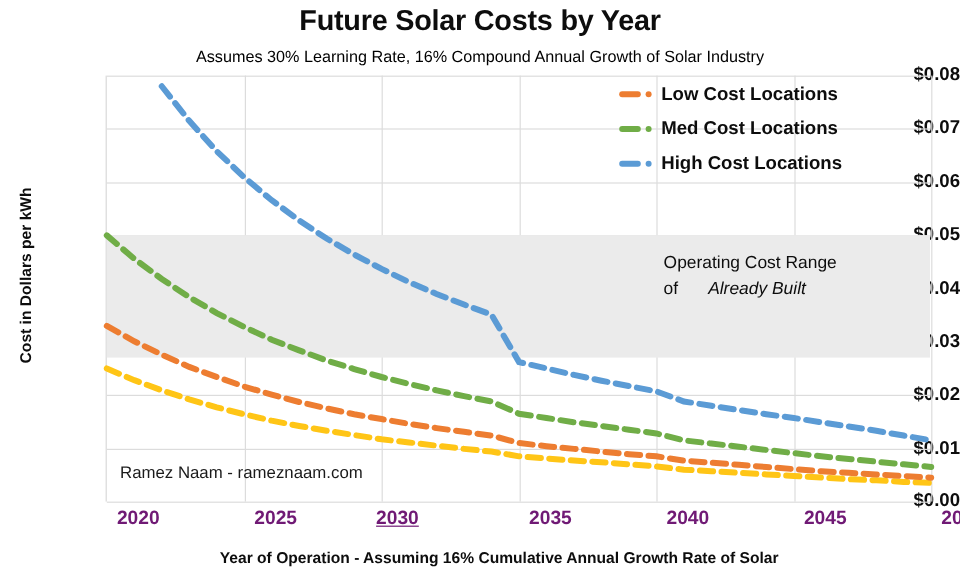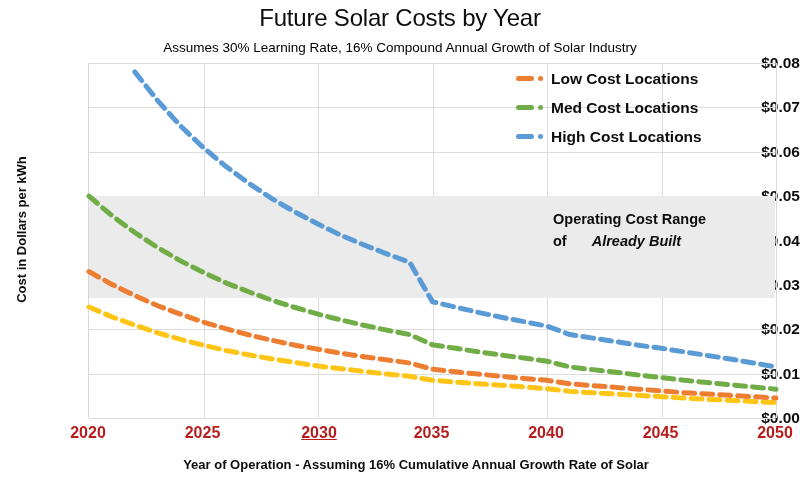--- a/index.html
+++ b/index.html
@@ -18,21 +18,21 @@
   }
 
   
   #chart-title {
     position: absolute;
     left: 0;
     top: 4px;
     width: 800px;
     text-align: center;
     font-size: 24px;
-    font-weight: normal;
+    font-weight: bold;
     color: #0d0d0d;
     letter-spacing: -0.2px;
   }
   #chart-subtitle {
     position: absolute;
     left: 0;
     top: 40px;
     width: 800px;
     text-align: center;
     font-size: 13.5px;
@@ -110,24 +110,24 @@
     text-align: right;
     font-size: 15.5px;
     font-weight: bold;
     color: #0d0d0d;
     transform: translateY(-50%);
   }
   .xtick {
     position: absolute;
     top: 424px;
     width: 90px;
-    text-align: center;
+    text-align: right;
     font-size: 16px;
     font-weight: bold;
-    color: #b91c1c;
+    color: #701a75;
   }
 
   
   #legend {
     position: absolute;
     left: 516px;
     top: 64px;
     width: 262px;
   }
   .legend-row {
@@ -165,21 +165,21 @@
     white-space: nowrap;
   }
 
   
   #band-annotation {
     position: absolute;
     left: 553px;
     top: 208px;
     width: 230px;
     font-size: 14.5px;
-    font-weight: bold;
+    font-weight: normal;
     color: #0d0d0d;
     line-height: 1.52;
   }
   #band-annotation .em {
     font-style: italic;
     margin-left: 21px;
   }
 
   
   #credit {
@@ -209,21 +209,21 @@
       <div class="ytick" style="top: 284.875px;">$0.03</div>
       <div class="ytick" style="top: 240.5px;">$0.04</div>
       <div class="ytick" style="top: 196.125px;">$0.05</div>
       <div class="ytick" style="top: 151.75px;">$0.06</div>
       <div class="ytick" style="top: 107.375px;">$0.07</div>
       <div class="ytick" style="top: 63px;">$0.08</div>
     </div>
   <div id="xtick-container">
       <div class="xtick" style="left: 43px;">2020</div>
       <div class="xtick" style="left: 157.5px;">2025</div>
-      <div class="xtick" style="left: 274px; text-decoration: underline;">2030</div>
+      <div class="xtick" style="left: 259px; text-decoration: underline;">2030</div>
       <div class="xtick" style="left: 386.5px;">2035</div>
       <div class="xtick" style="left: 501px;">2040</div>
       <div class="xtick" style="left: 615.5px;">2045</div>
       <div class="xtick" style="left: 730px;">2050</div>
     </div>
 
   <div id="plot-area">
     <div id="gridlines-h">
         <div class="gridline-h" style="top: 355px;"></div>
         <div class="gridline-h" style="top: 310.625px;"></div>
@@ -274,14 +274,15 @@
         </span>
         <span class="legend-label">High Cost Locations</span>
       </div>
     </div>
 
   <div id="band-annotation">
     <span>Operating Cost Range</span><br>
     <span>of </span><span class="em">Already Built</span><br>
   </div>
 
+  <div id="credit">Ramez Naam - rameznaam.com</div>
 
 </div>
 
 </body></html>

